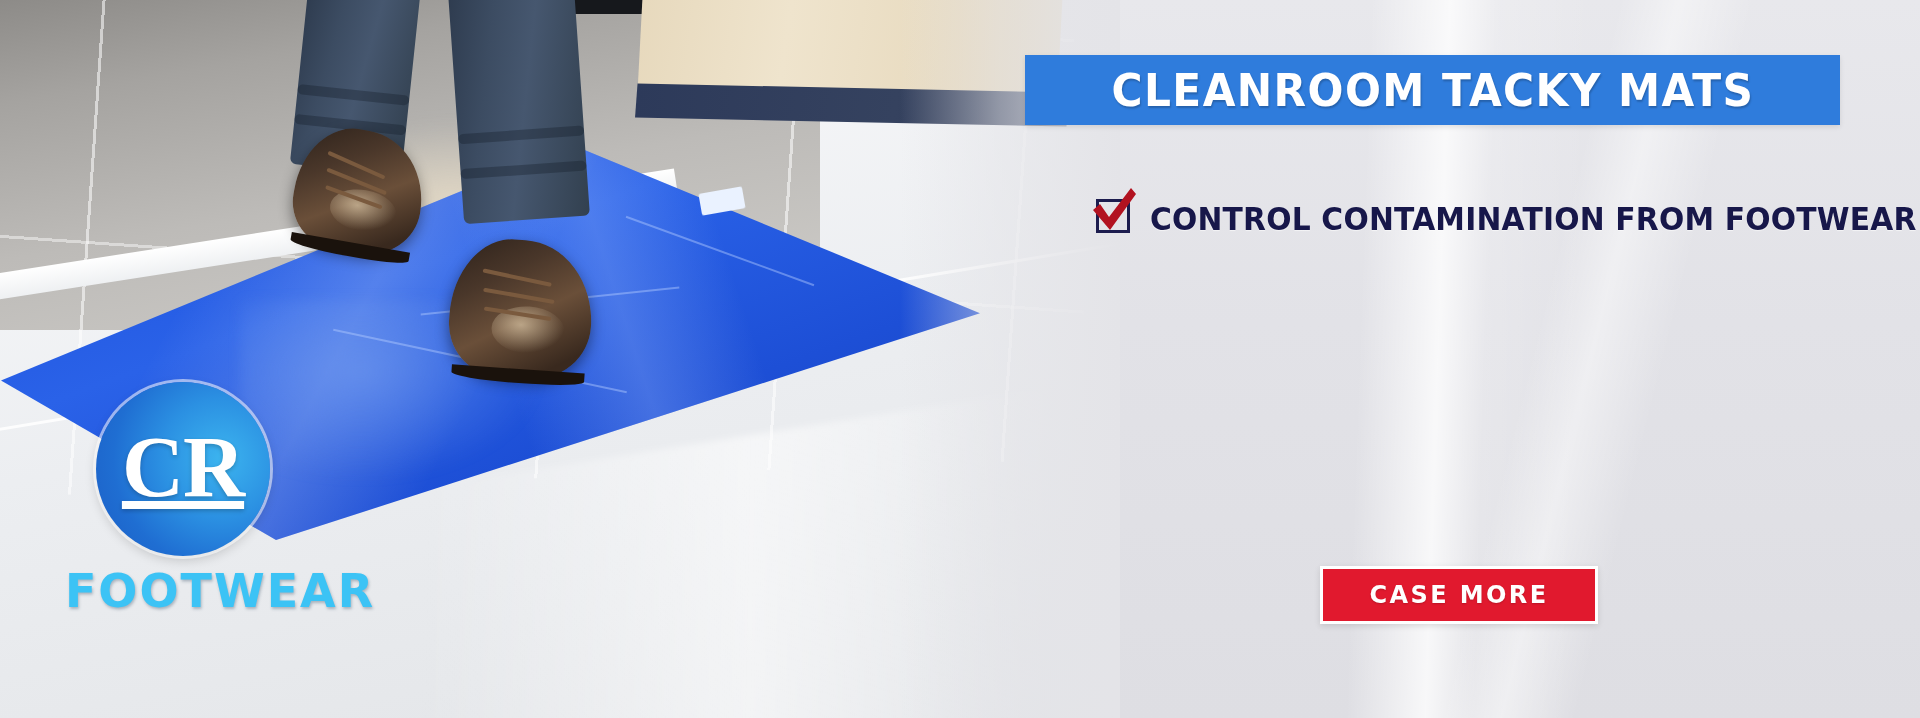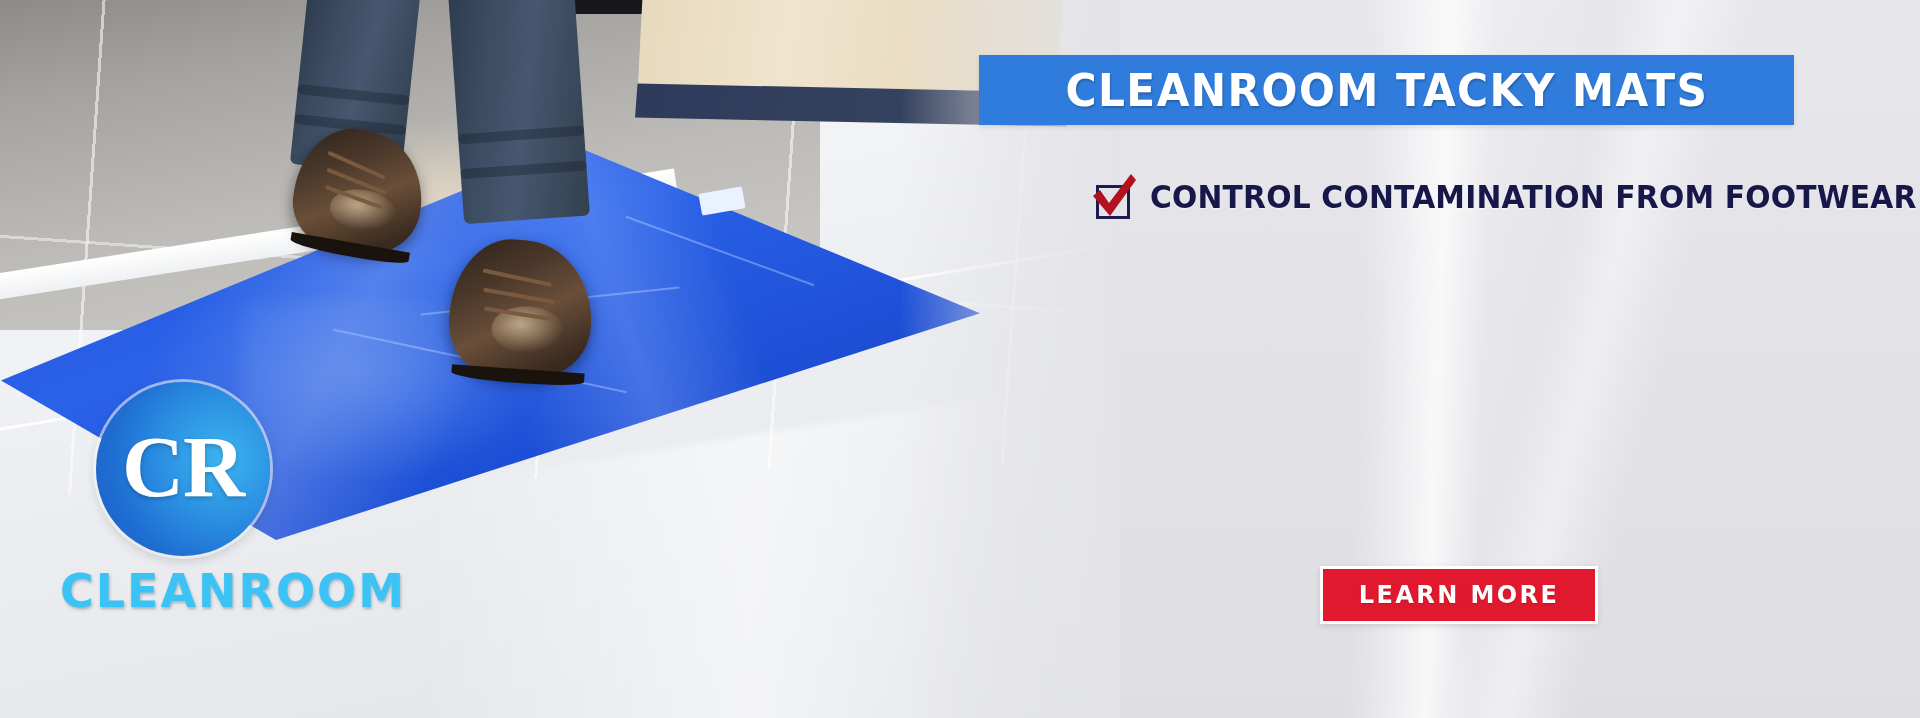--- a/index.html
+++ b/index.html
@@ -227,37 +227,38 @@
   }
   .logo-cr {
     color:#ffffff;
     font-family:"Liberation Serif", serif;
     font-weight:bold;
     font-size:86px;
     letter-spacing:-1px;
     line-height:1;
     text-shadow:0 2px 4px rgba(0,0,0,.22);
     transform:translateY(-2px);
+    text-decoration:underline;
   }
   .logo-word {
     position:absolute; left:-28px; top:182px;
     width:320px;
     text-align:center;
     color:#3cc3f5;
     font-weight:bold;
     font-size:46px;
     letter-spacing:2px;
     text-shadow:1px 2px 3px rgba(90,110,130,.45);
     font-family:"DejaVu Sans", sans-serif;
   }
 
   
   .title-bar {
     position:absolute;
-    left:979px; top:55px;
+    left:1025px; top:55px;
     width:815px; height:70px;
     background:#2f7cdc;
     display:flex; align-items:center; justify-content:center;
     box-shadow:0 2px 5px rgba(0,0,0,.10);
   }
   .title-text {
     color:#ffffff;
     font-family:"DejaVu Sans", sans-serif;
     font-weight:bold;
     font-size:45px;
@@ -268,21 +269,21 @@
   }
 
   
   .features {
     position:absolute;
     left:1090px; top:178px;
     width:790px;
   }
   .feature {
     display:flex;
-    align-items:flex-start;
+    align-items:flex-end;
     height:60px;
   }
   .feature .check {
     position:relative;
     width:46px; height:46px;
     flex:0 0 46px;
     margin-right:14px;
   }
   .check-box {
     position:absolute; left:6px; top:7px;
@@ -384,21 +385,21 @@
       <div class="boot-sole"></div>
     </div>
 
     <div class="photo-fade"></div>
   </div>
 
   <div class="logo-wrap">
     <div class="logo-circle">
       <span class="logo-cr">CR</span>
     </div>
-    <div class="logo-word">CLEANROOM</div>
+    <div class="logo-word">FOOTWEAR</div>
   </div>
 
   <div class="title-bar">
     <span class="title-text">CLEANROOM TACKY MATS</span>
   </div>
 
   <div class="features">
 
     <div class="feature">
       <span class="check">
@@ -409,16 +410,16 @@
       </span>
       <span class="label">CONTROL CONTAMINATION FROM FOOTWEAR</span>
     </div>
 
 
 
 
   </div>
 
   <div class="cta">
-    <span class="cta-text">LEARN MORE</span>
+    <span class="cta-text">CASE MORE</span>
   </div>
 
 </div>
 
 </body></html>

